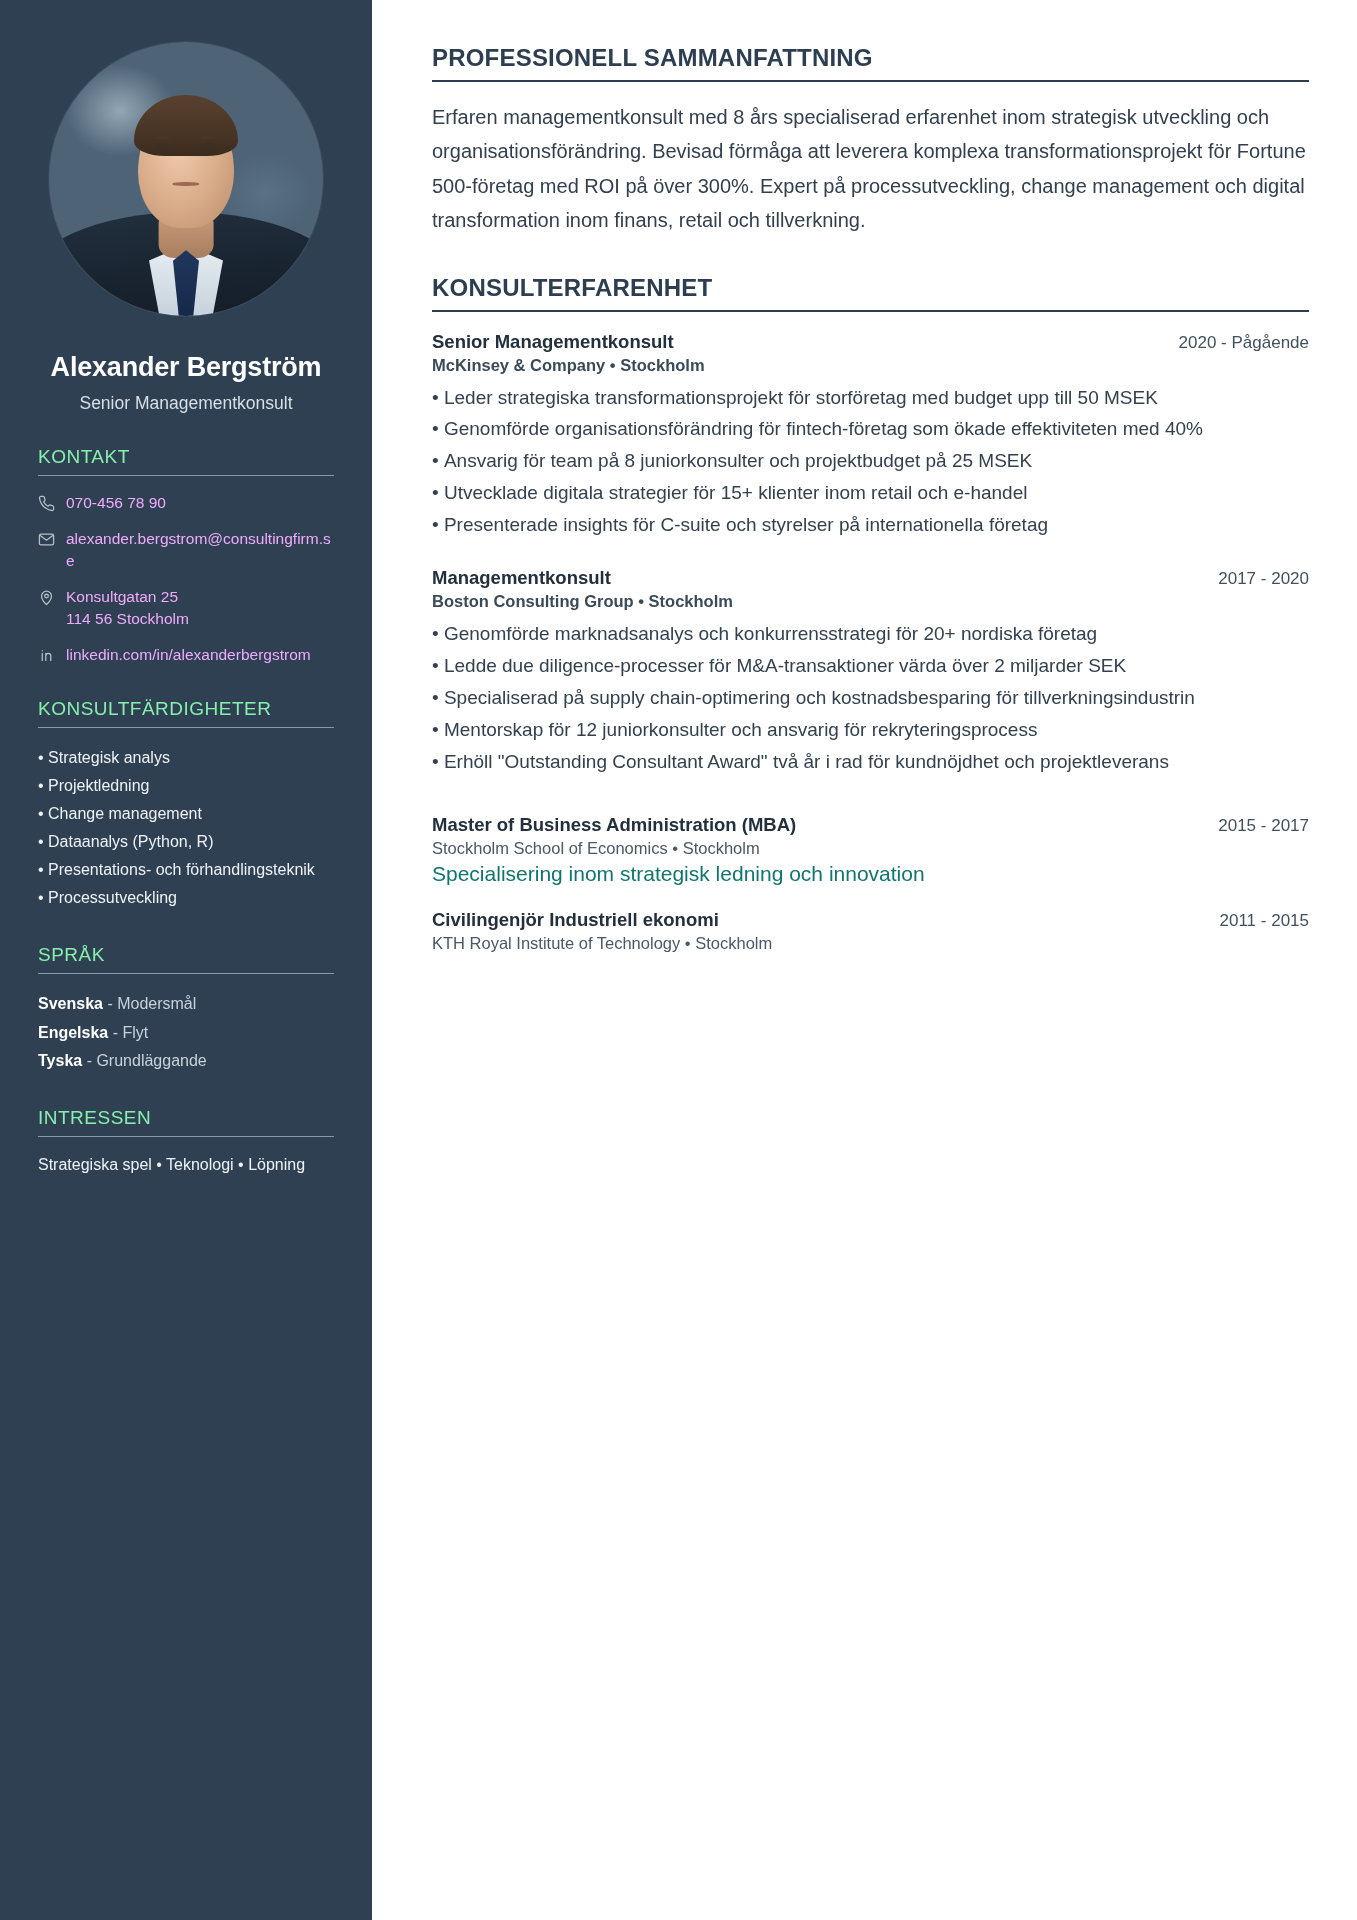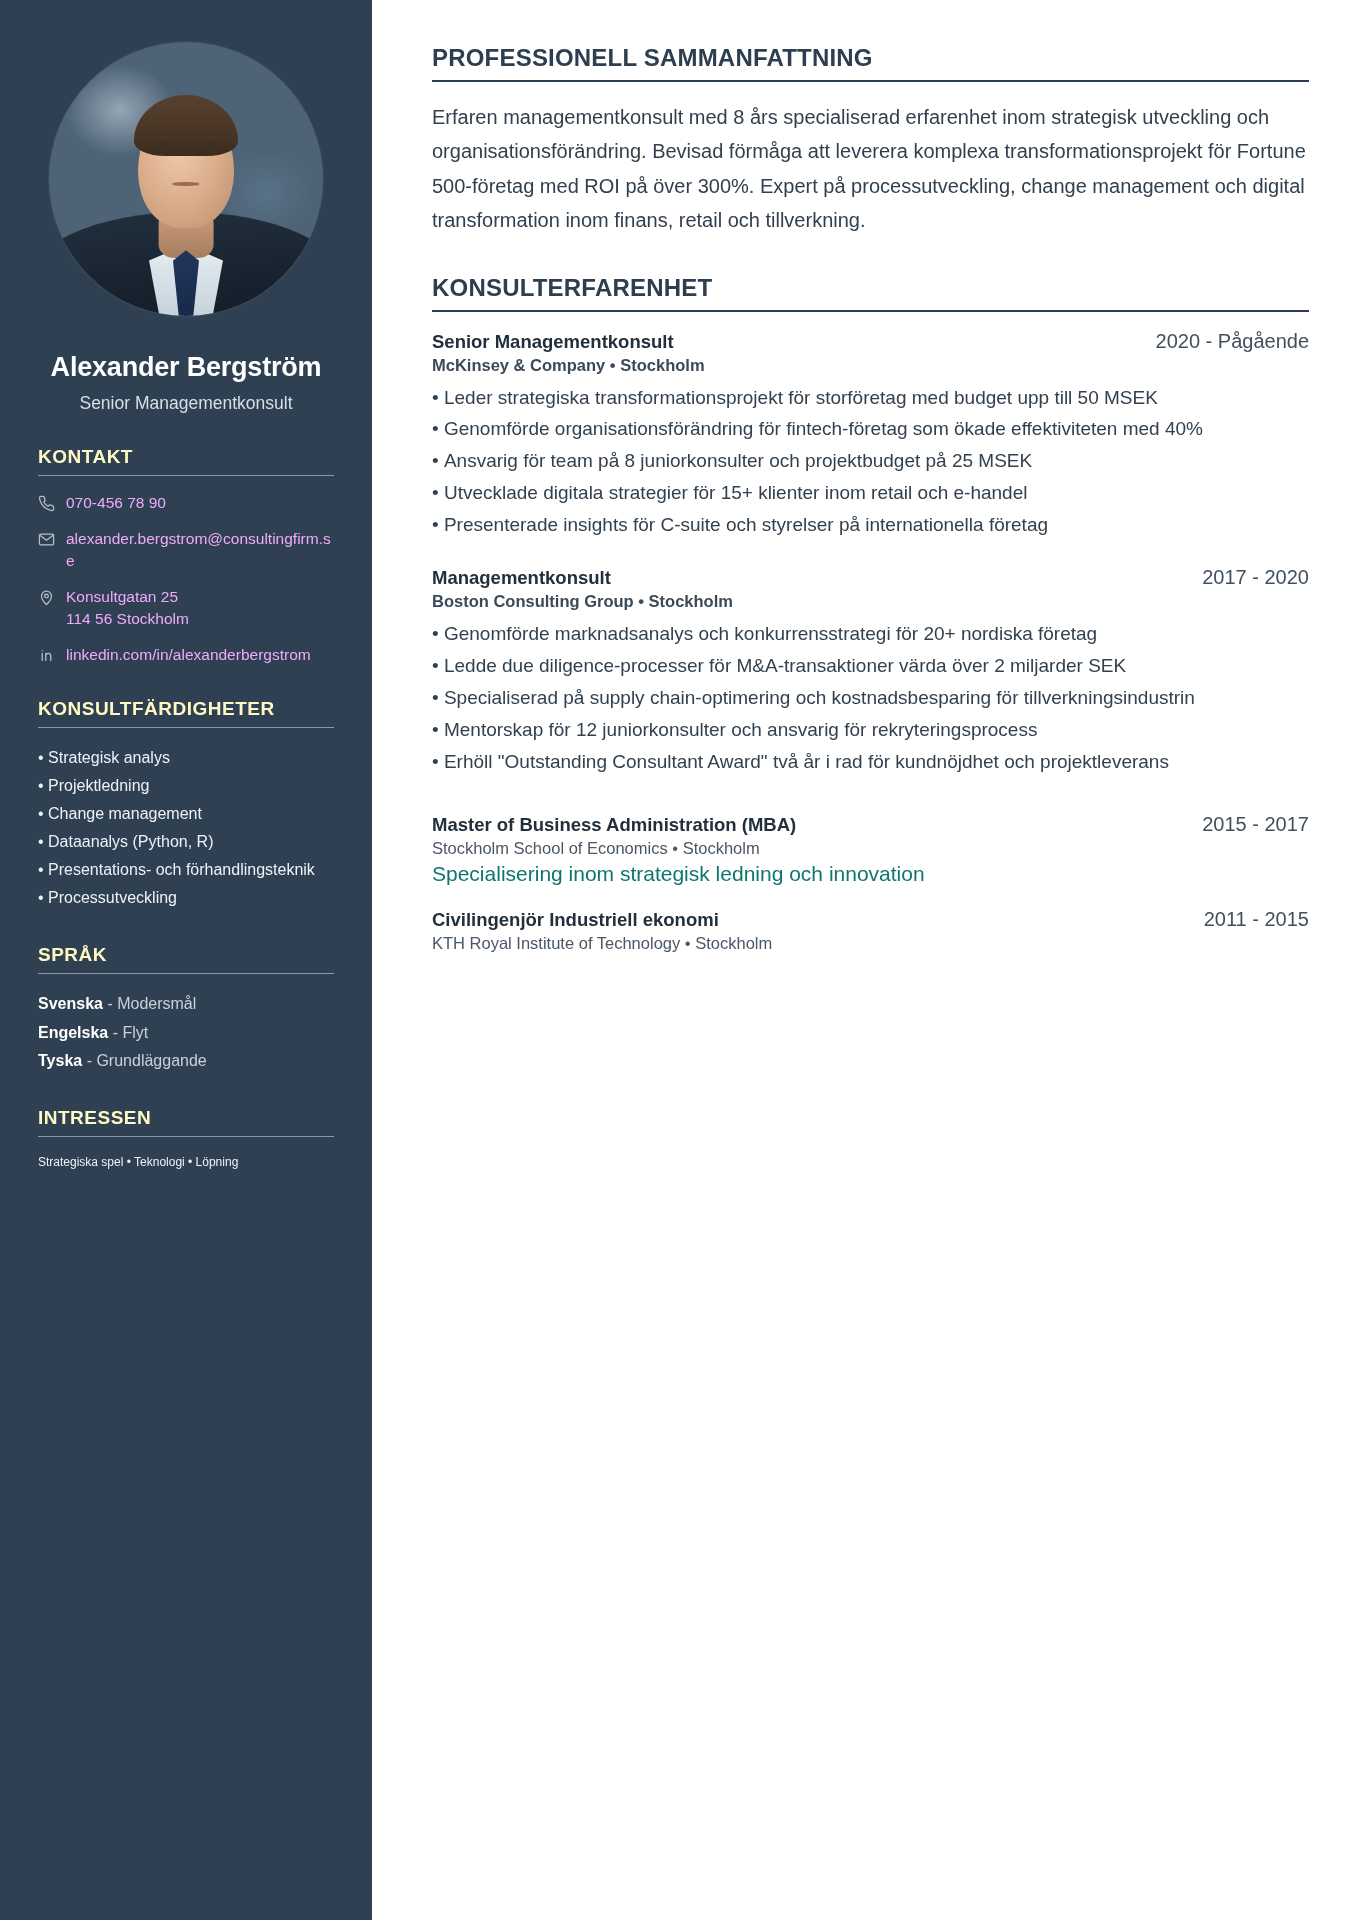--- a/index.html
+++ b/index.html
@@ -143,23 +143,23 @@
     margin-top: 10px;
     text-align: center;
     font-size: 17.5px;
     color: #d8dfe6;
     font-weight: 400;
   }
 
   .side-section { margin-top: 32px; }
   .side-h {
     font-size: 19px;
-    font-weight: 700;
+    font-weight: 400;
     letter-spacing: 0.5px;
-    color: #fef9c3;
+    color: #86efac;
     padding-bottom: 7px;
     border-bottom: 1.5px solid #8b99a6;
     margin-bottom: 16px;
   }
 
   .contact-row {
     display: flex;
     align-items: flex-start;
     gap: 11px;
     margin-bottom: 14px;
@@ -186,21 +186,21 @@
   .skill-list li::before { content: "\2022\00a0"; color: #eef2f6; }
 
   .lang-row {
     font-size: 16px;
     line-height: 1.78;
     color: #c9d2db;
   }
   .lang-row b { color: #ffffff; font-weight: 700; }
 
   .interests-line {
-    font-size: 12px;
+    font-size: 16px;
     line-height: 1.5;
     color: #eef2f6;
   }
 
   
   .main {
     flex: 1;
     padding: 44px 48px 40px 60px;
     color: #2b3947;
   }
@@ -232,21 +232,21 @@
     align-items: baseline;
     gap: 18px;
   }
   .entry-title {
     font-size: 18.5px;
     font-weight: 700;
     color: #22303d;
     line-height: 1.3;
   }
   .entry-date {
-    font-size: 20px;
+    font-size: 17px;
     color: #41505f;
     white-space: nowrap;
     flex: 0 0 auto;
   }
   .entry-sub {
     font-size: 16.5px;
     color: #3b4a59;
     font-weight: 600;
     margin-top: 2px;
   }

